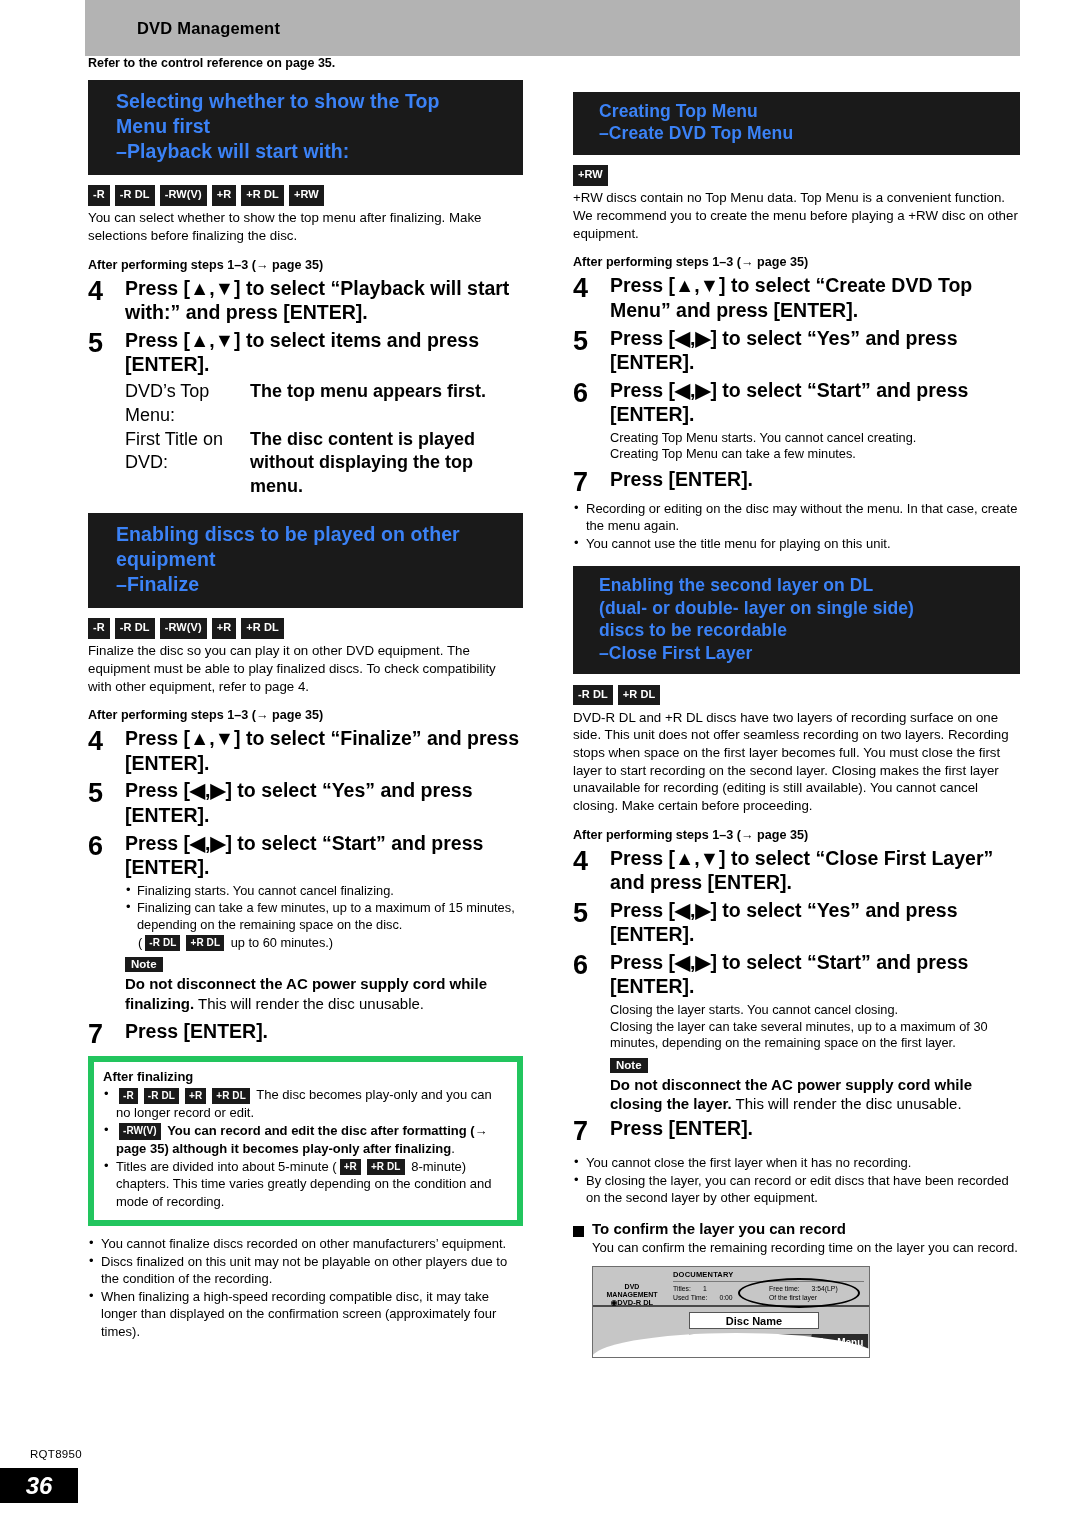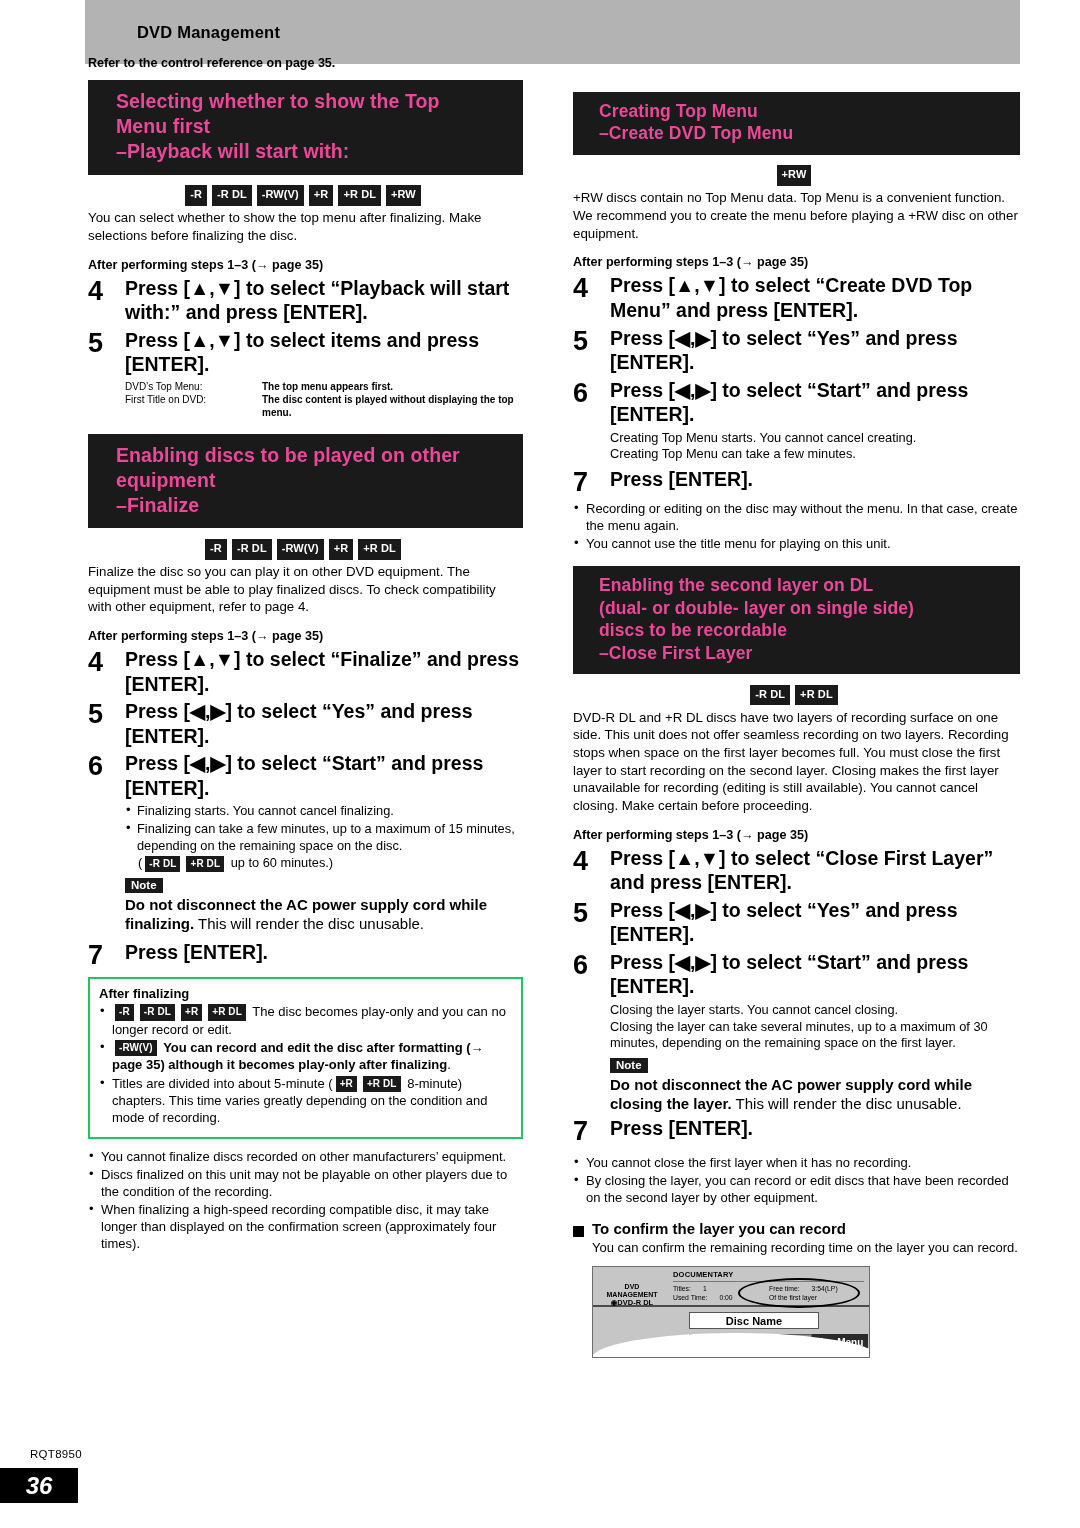--- a/index.html
+++ b/index.html
@@ -11,49 +11,49 @@
     width: 1080px; height: 1528px;
     position: relative;
     font-family: "Liberation Sans", sans-serif;
     color: #000;
     -webkit-font-smoothing: antialiased;
   }
 
   
   .chapter-bar {
     position: absolute;
-    left: 85px; top: 0px; width: 935px; height: 64px;
+    left: 85px; top: 0px; width: 935px; height: 56px;
     background: #b3b3b3;
     display: flex; align-items: center;
   }
   .chapter-bar .title {
     font-size: 16.5px; font-weight: bold; letter-spacing: .2px;
     padding-left: 52px; color:#000;
   }
 
   .refer-line {
     position: absolute; left: 88px; top: 56px;
     font-size: 12.5px; font-weight: bold;
   }
 
   
   .col-left  { position: absolute; left: 88px;  top: 80px; width: 435px; }
   .col-right { position: absolute; left: 573px; top: 92px; width: 447px; }
 
   
   .sect-head {
-    background: #1a1a1a; color: #ec4899;
+    background: #1a1a1a; color: #3b82f6;
     padding: 9px 12px 11px 28px;
     font-size: 19.5px; font-weight: bold; line-height: 1.28;
     letter-spacing: .1px;
   }
   .sect-head.small { font-size: 17.5px; padding: 8px 12px 10px 26px; }
 
   
-  .badges { margin: 7px 0 2px 0; line-height: 1.6; text-align: center; }
+  .badges { margin: 7px 0 2px 0; line-height: 1.6; }
   .badge {
     display: inline-block;
     background: #1a1a1a; color: #fff;
     font-size: 11px; font-weight: bold;
     padding: 1px 5px 2px 5px;
     margin-right: 5px;
     vertical-align: middle;
     letter-spacing: .1px;
     white-space: nowrap;
   }
@@ -81,36 +81,36 @@
   .sub-list { list-style: none; margin: 2px 0 0 0; padding: 0; }
   .sub-list li {
     font-size: 12.8px; line-height: 1.3;
     padding-left: 12px; position: relative; margin-bottom: 1px;
   }
   .sub-list li:before {
     content: "\2022"; position: absolute; left: 1px; top: -1px; font-size: 13px;
   }
 
   
-  .def-row { display: flex; font-size: 10px; line-height: 1.32; gap: 12px; }
+  .def-row { display: flex; font-size: 18px; line-height: 1.32; }
   .def-row .dt { width: 125px; flex: 0 0 125px; }
   .def-row .dd { flex: 1 1 auto; font-weight: bold; }
 
   
   .note-tag {
     display: inline-block; background:#1a1a1a; color:#fff;
     font-size: 11.5px; font-weight: bold; padding: 1px 6px 2px 6px;
     margin: 6px 0 2px 0;
   }
   .note-body { font-size: 15px; line-height: 1.3; }
   .note-body b { font-weight: bold; }
 
   
   .box {
-    border: 2px solid #22c55e; padding: 7px 9px 9px 9px;
+    border: 6px solid #22c55e; padding: 7px 9px 9px 9px;
     margin: 8px 0 0 0;
   }
   .box-title { font-size: 13px; font-weight: bold; margin-bottom: 2px; }
   .box ul { list-style: none; margin: 0; padding: 0; }
   .box ul li {
     font-size: 13px; line-height: 1.32;
     padding-left: 13px; position: relative; margin-bottom: 1px;
   }
   .box ul li:before {
     content: "\2022"; position: absolute; left: 1px; top: -1px;

